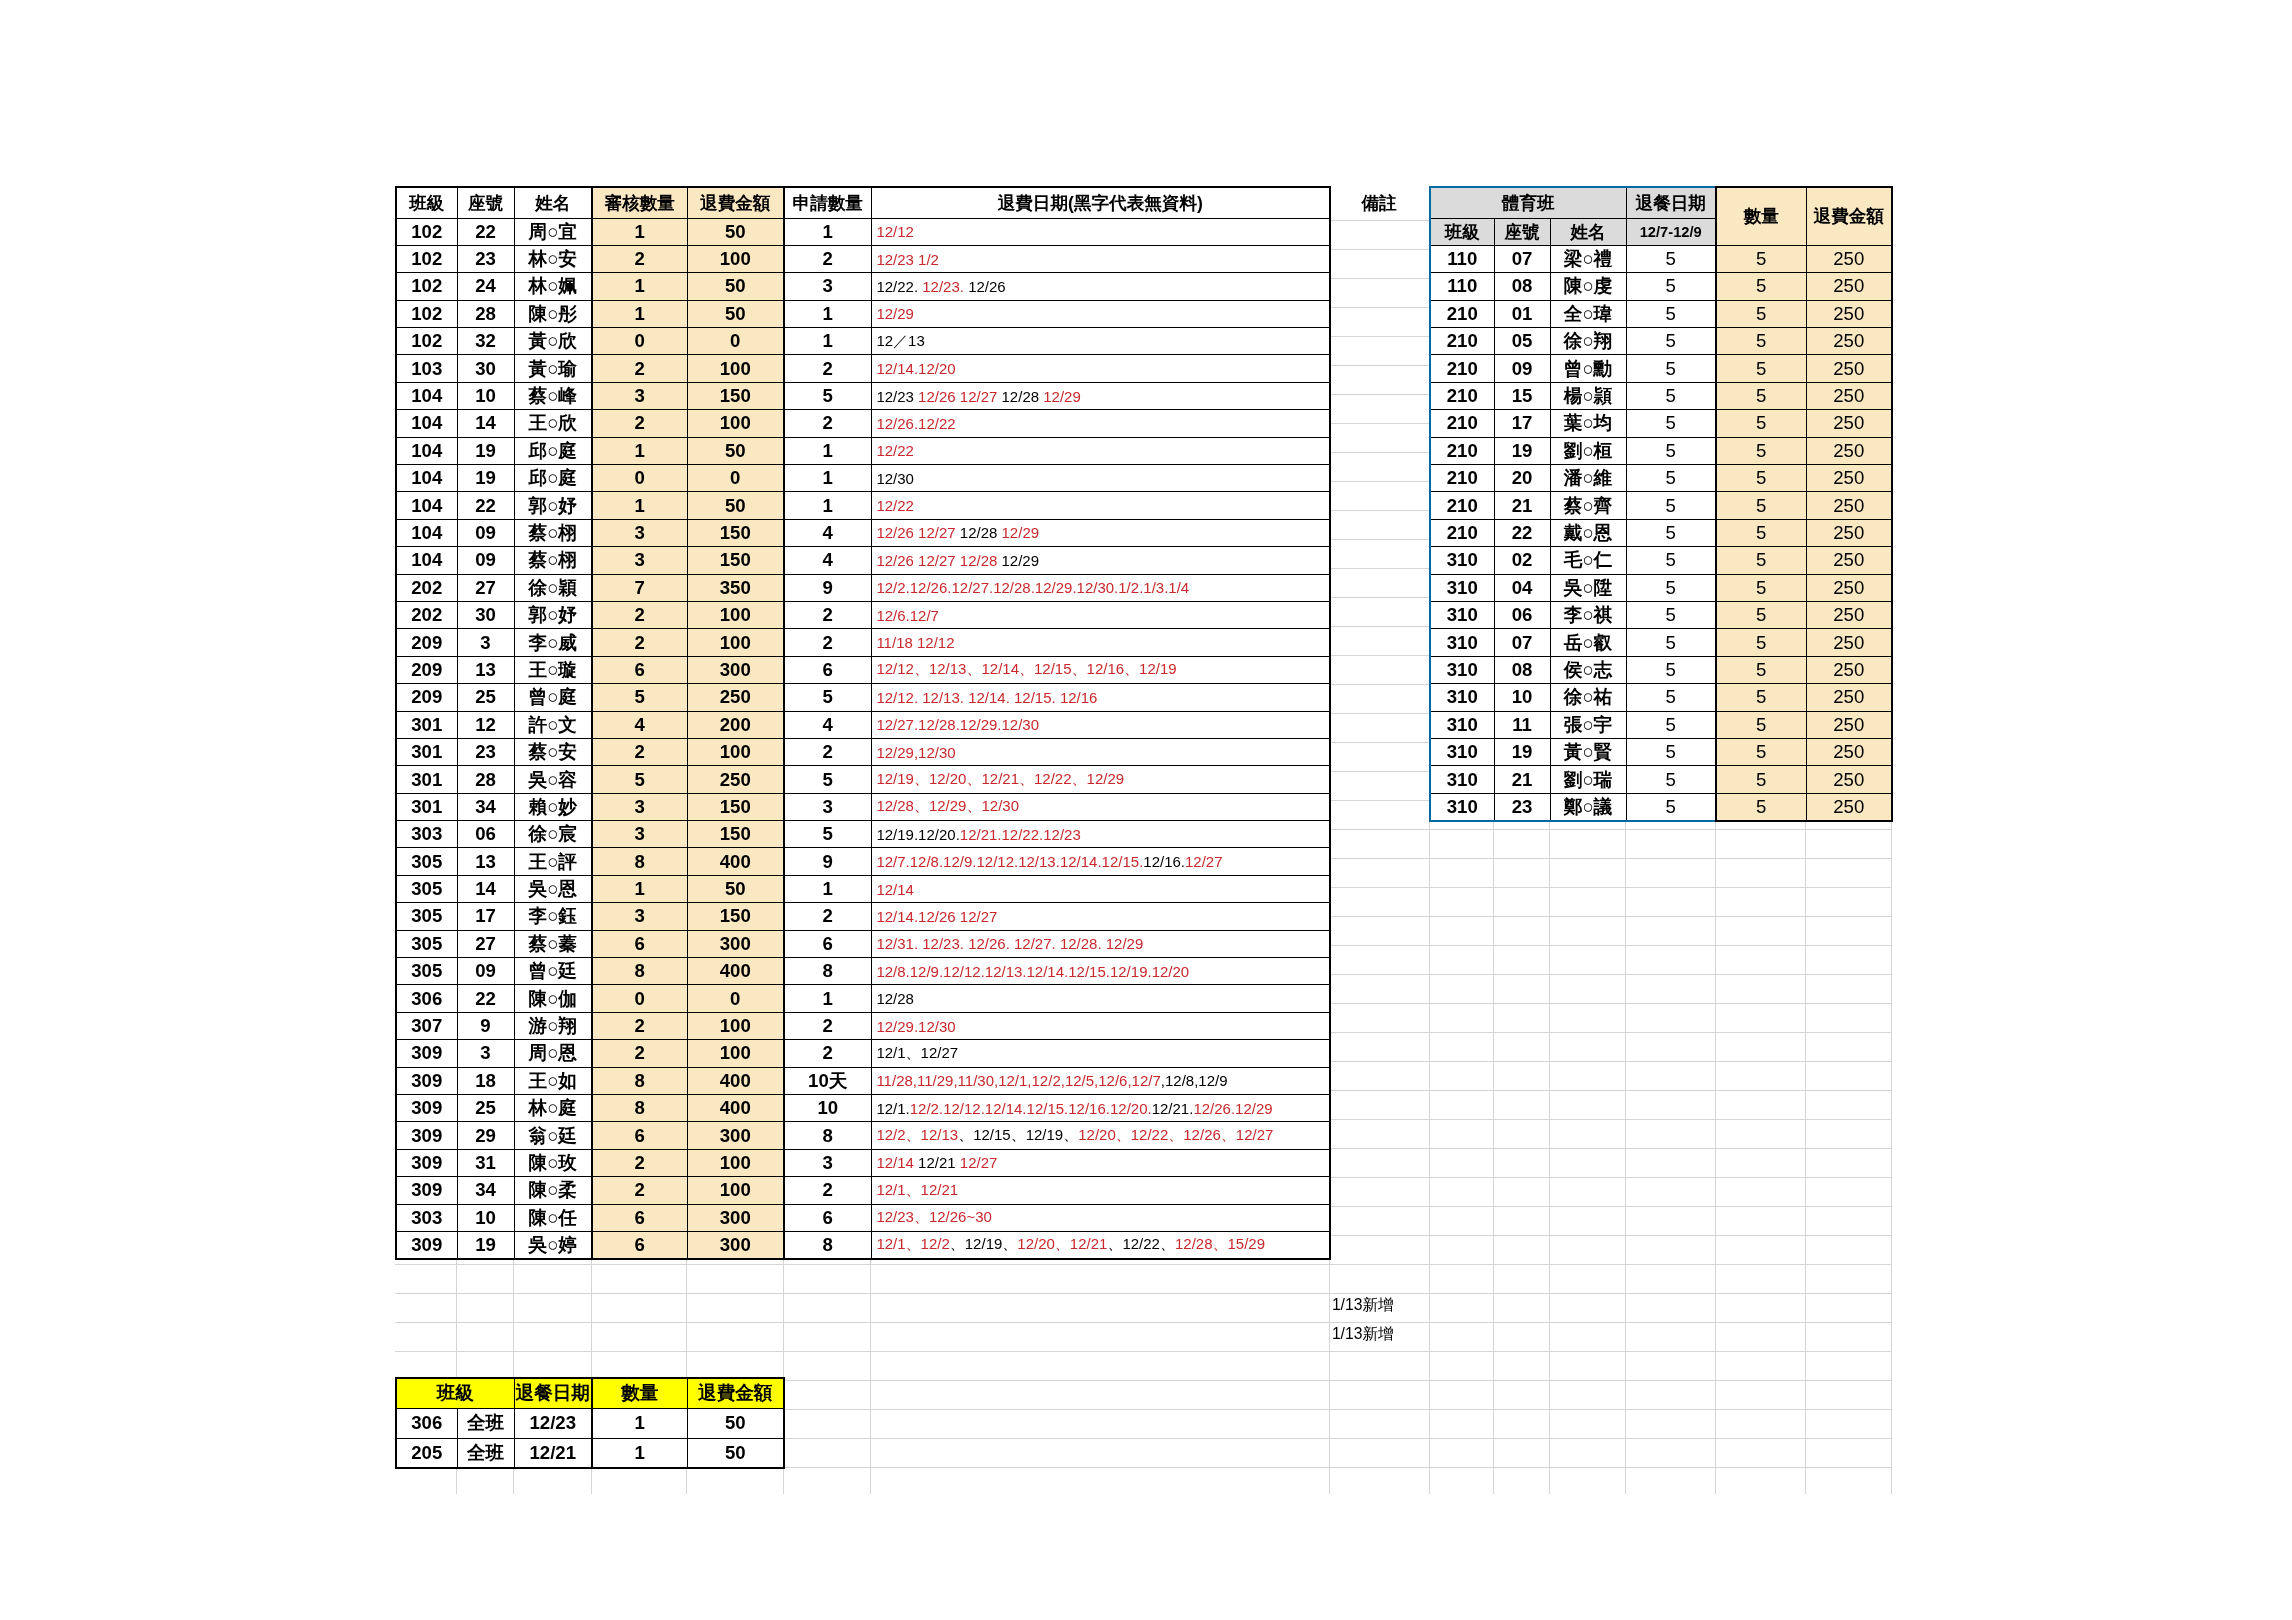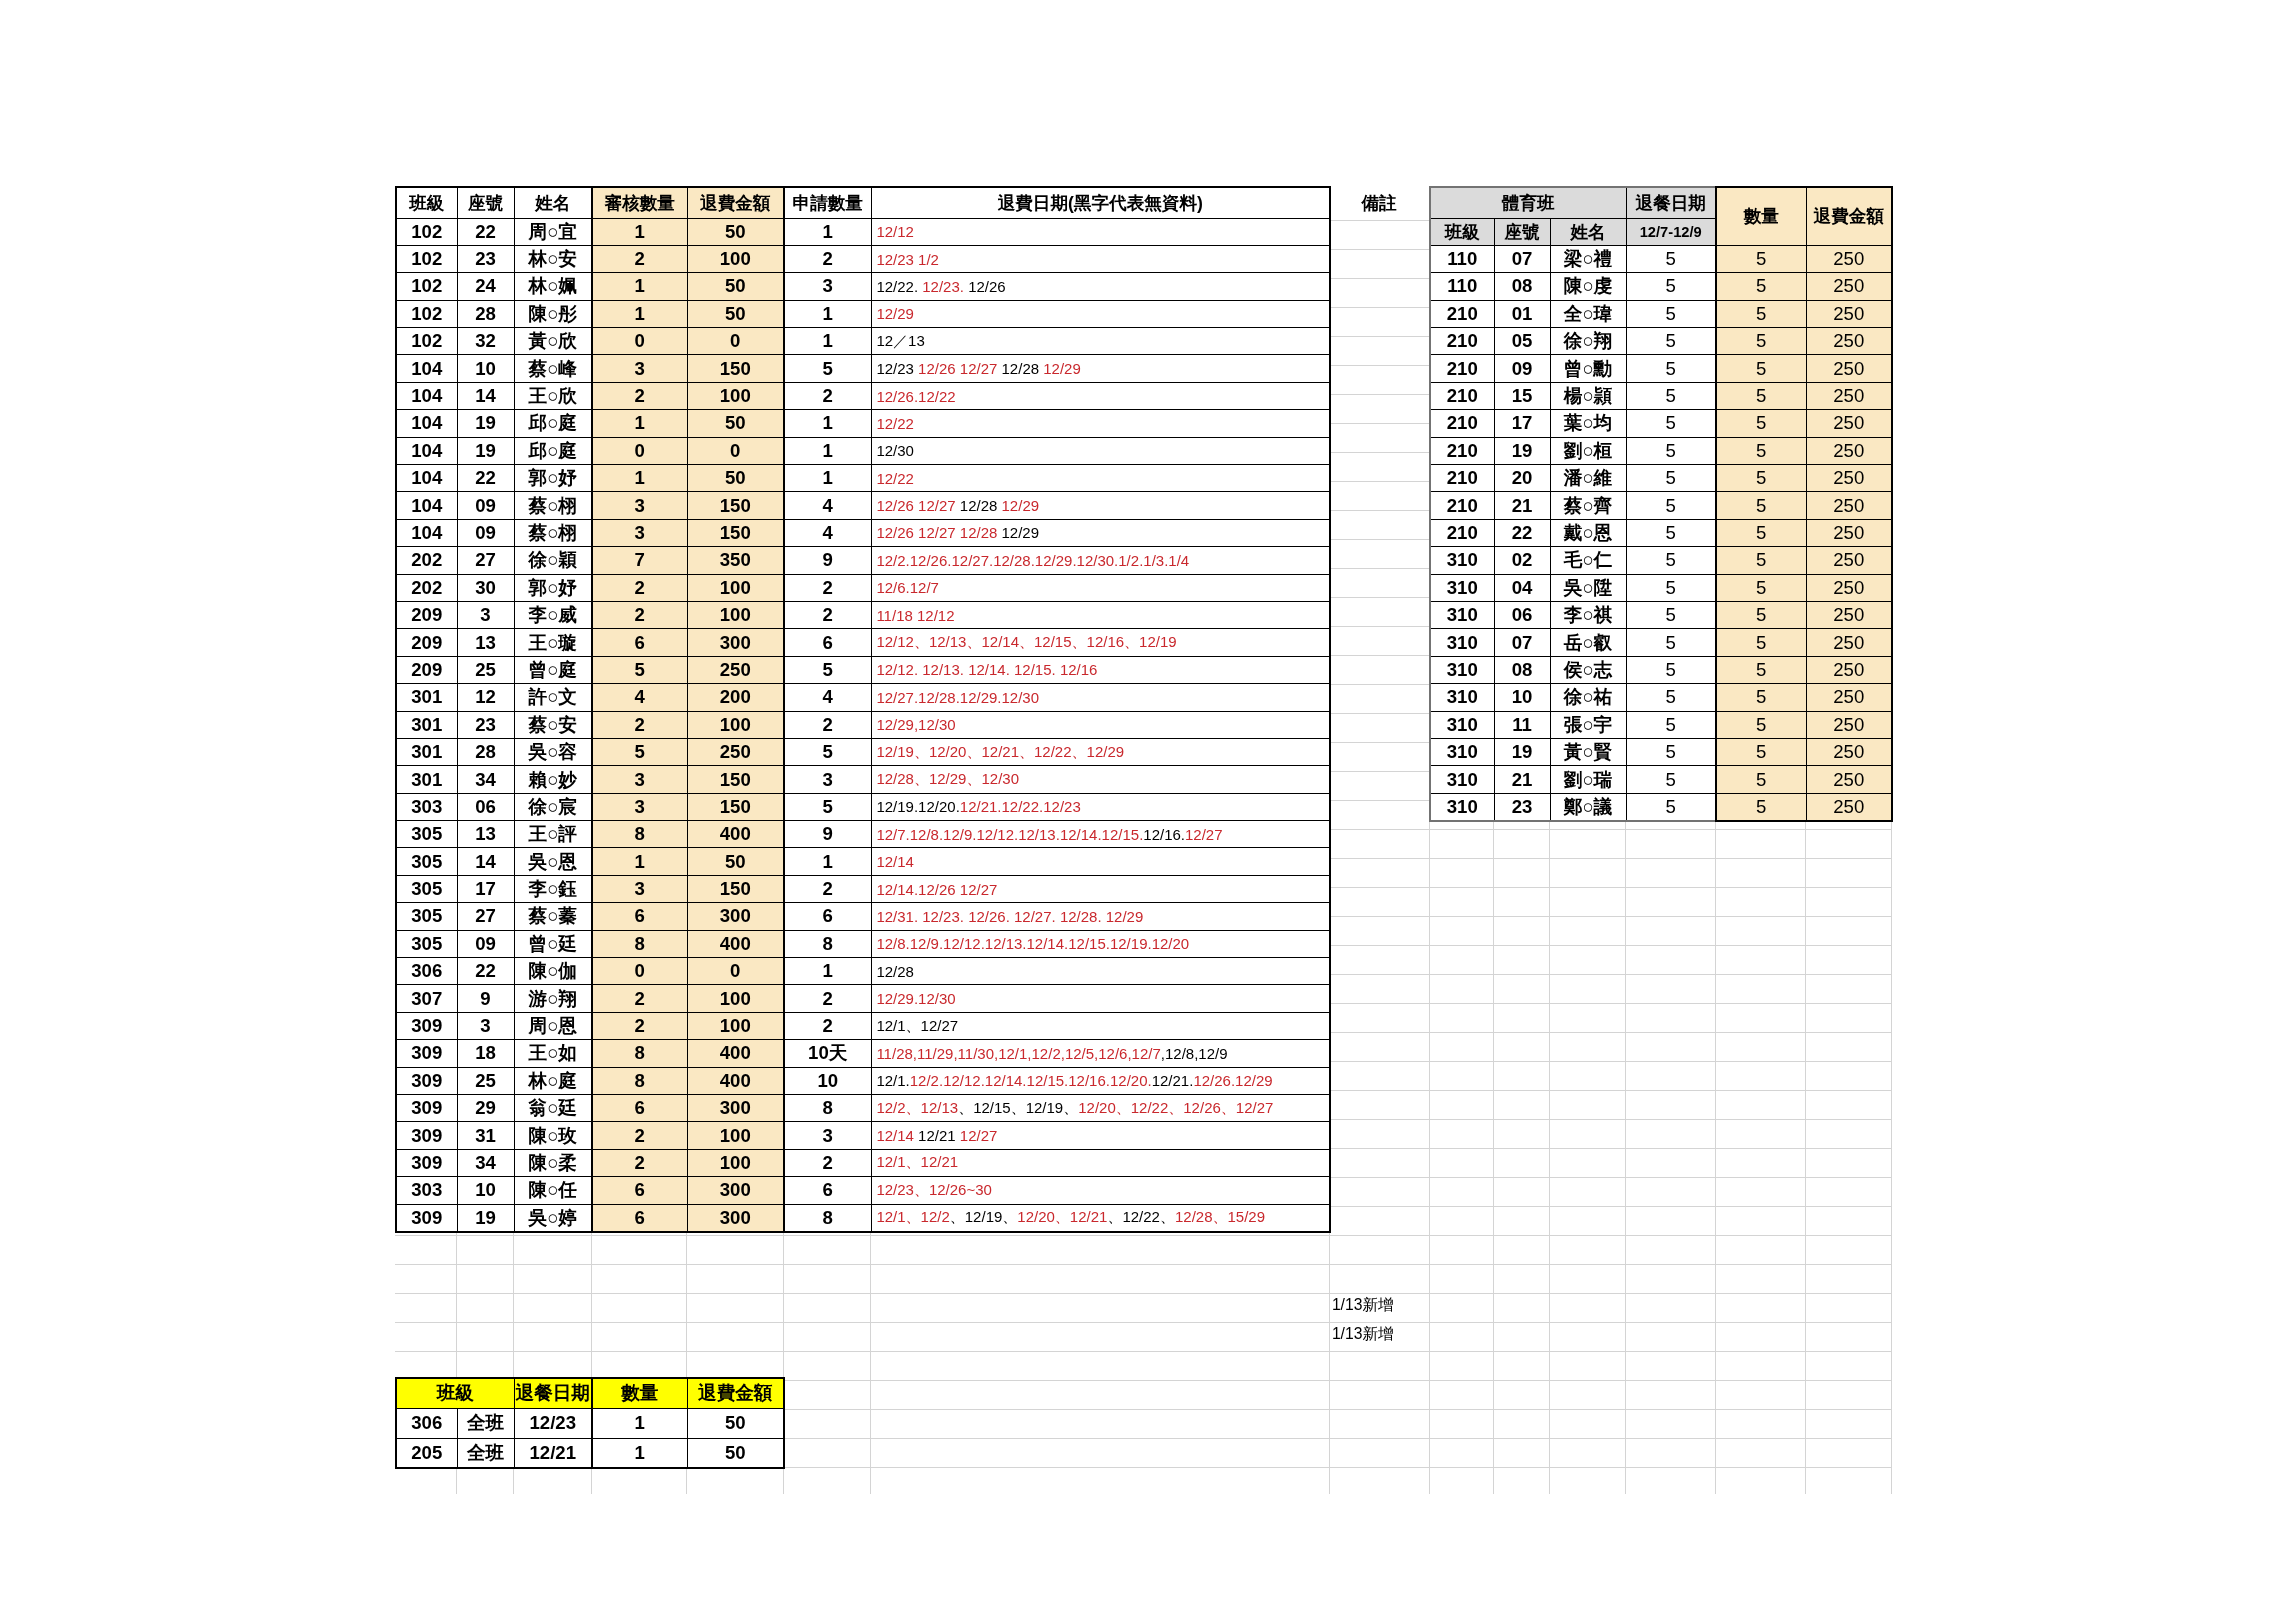--- a/index.html
+++ b/index.html
@@ -34,21 +34,21 @@
   #main-table th.br,#main-table tbody td:nth-child(5){border-right:2.9px solid #000;}
   #main-table th.bt{border-top:2.9px solid #000;}
   #main-table tbody tr:last-child td:nth-child(4),
   #main-table tbody tr:last-child td:nth-child(5){border-bottom:2.9px solid #000;}
   
   #remark-header{position:absolute;left:1329px;top:186px;width:100px;height:33px;display:flex;
     align-items:center;justify-content:center;font-weight:bold;font-size:17.6px;}
   #remark-layer{position:absolute;left:1329px;top:220px;width:100px;height:1128px;}
   .remark-item{position:absolute;left:2.9px;height:29px;line-height:29px;font-size:15.7px;white-space:nowrap;}
   
-  #pe-table{left:1429px;top:186px;border:2px solid #737373;}
+  #pe-table{left:1429px;top:186px;border:2px solid #0369a1;}
   #pe-table th{font-size:17.6px;font-weight:bold;}
   #pe-table thead tr:first-child th{height:31px;}
   #pe-table thead tr:nth-child(2) th{height:27.4px;}
   #pe-table th.small-h{font-size:14.7px;}
   #pe-table td{height:27.4px;font-size:18.6px;font-weight:normal;}
   #pe-table td:nth-child(1),#pe-table td:nth-child(2),#pe-table td:nth-child(3){font-weight:bold;}
   #pe-table th.q-h,#pe-table tbody td:nth-child(5){border-left:2.9px solid #000;}
   #pe-table th.a-h,#pe-table tbody td:nth-child(6){border-right:2.9px solid #000;}
   #pe-table th.q-h,#pe-table th.a-h{border-top:2.9px solid #000;}
   #pe-table tbody tr:last-child td:nth-child(5),
@@ -146,20 +146,29 @@
           <td class="date"><span class="red">12/29</span></td>
         </tr>
         <tr>
           <td>102</td>
           <td>32</td>
           <td>黃○欣</td>
           <td class="tan">0</td>
           <td class="tan">0</td>
           <td>1</td>
           <td class="date"><span class="blk">12／13</span></td>
+        </tr>
+        <tr>
+          <td>103</td>
+          <td>30</td>
+          <td>黃○瑜</td>
+          <td class="tan">2</td>
+          <td class="tan">100</td>
+          <td>2</td>
+          <td class="date"><span class="red">12/14.12/20</span></td>
         </tr>
         <tr>
           <td>104</td>
           <td>10</td>
           <td>蔡○峰</td>
           <td class="tan">3</td>
           <td class="tan">150</td>
           <td>5</td>
           <td class="date"><span class="blk">12/23 </span><span class="red">12/26 12/27 </span><span class="blk">12/28 </span><span class="red">12/29</span></td>
         </tr>

